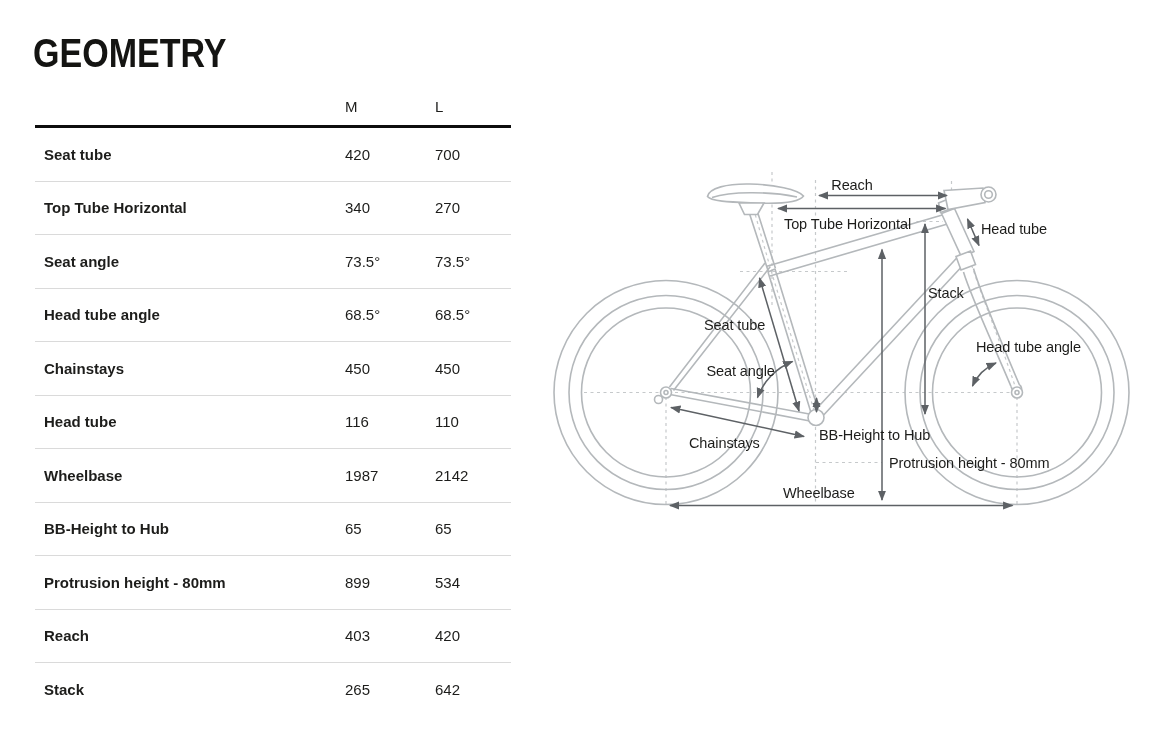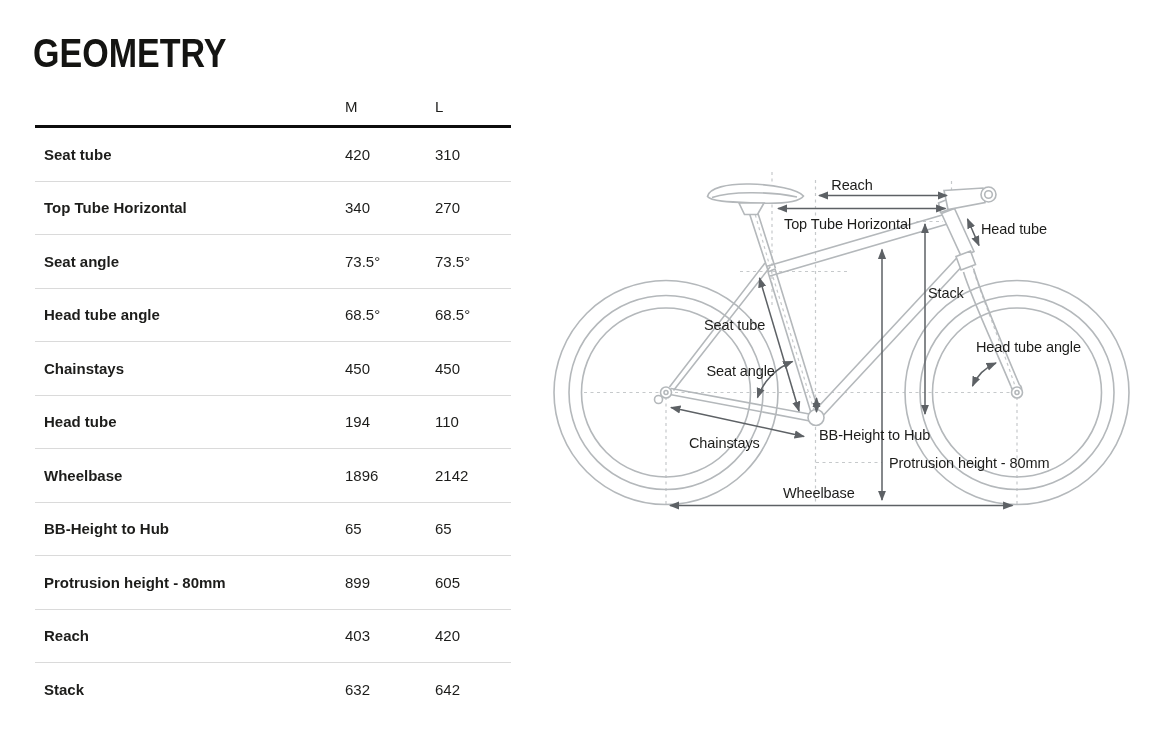--- a/index.html
+++ b/index.html
@@ -41,21 +41,21 @@
 
   <div class="geo-table">
     <div class="thead">
       <div class="col-label"></div>
       <div class="col-m">M</div>
       <div class="col-l">L</div>
     </div>
     <div class="trow">
       <div class="col-label">Seat tube</div>
       <div class="col-m">420</div>
-      <div class="col-l">310</div>
+      <div class="col-l">700</div>
     </div>
     <div class="trow">
       <div class="col-label">Top Tube Horizontal</div>
       <div class="col-m">340</div>
       <div class="col-l">270</div>
     </div>
     <div class="trow">
       <div class="col-label">Seat angle</div>
       <div class="col-m">73.5°</div>
       <div class="col-l">73.5°</div>
@@ -65,46 +65,46 @@
       <div class="col-m">68.5°</div>
       <div class="col-l">68.5°</div>
     </div>
     <div class="trow">
       <div class="col-label">Chainstays</div>
       <div class="col-m">450</div>
       <div class="col-l">450</div>
     </div>
     <div class="trow">
       <div class="col-label">Head tube</div>
-      <div class="col-m">194</div>
+      <div class="col-m">116</div>
       <div class="col-l">110</div>
     </div>
     <div class="trow">
       <div class="col-label">Wheelbase</div>
-      <div class="col-m">1896</div>
+      <div class="col-m">1987</div>
       <div class="col-l">2142</div>
     </div>
     <div class="trow">
       <div class="col-label">BB-Height to Hub</div>
       <div class="col-m">65</div>
       <div class="col-l">65</div>
     </div>
     <div class="trow">
       <div class="col-label">Protrusion height - 80mm</div>
       <div class="col-m">899</div>
-      <div class="col-l">605</div>
+      <div class="col-l">534</div>
     </div>
     <div class="trow">
       <div class="col-label">Reach</div>
       <div class="col-m">403</div>
       <div class="col-l">420</div>
     </div>
     <div class="trow">
       <div class="col-label">Stack</div>
-      <div class="col-m">632</div>
+      <div class="col-m">265</div>
       <div class="col-l">642</div>
     </div>
   </div>
 
   <svg class="diagram" width="631" height="400" viewBox="540 130 631 400" xmlns="http://www.w3.org/2000/svg">
     <defs>
       <marker id="ah" viewBox="0 0 10 9" refX="9" refY="4.5" markerWidth="7" markerHeight="6.5" orient="auto-start-reverse">
         <path d="M0,0.6 L10,4.5 L0,8.4 Z" fill="#5d6165"></path>
       </marker>
     </defs>

